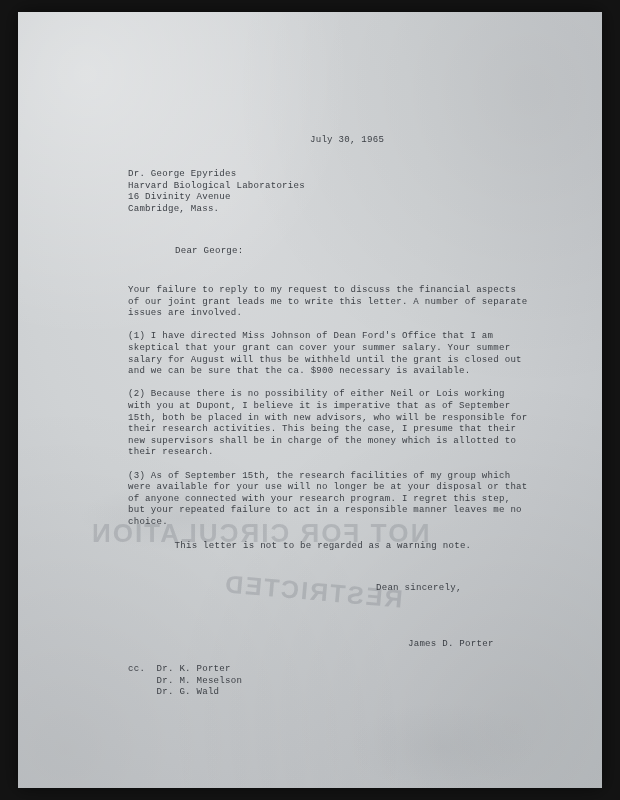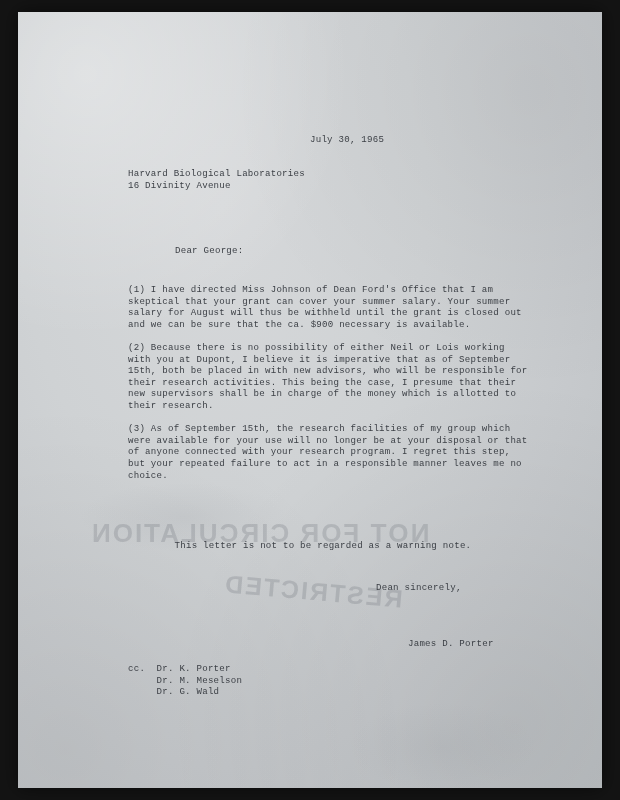--- a/index.html
+++ b/index.html
@@ -145,27 +145,30 @@
     <div class="smudge" id="smudge-2"></div>
 
     <div class="bleed" id="bleed-1">NOT FOR CIRCULATION</div>
     <div class="bleed" id="bleed-2">RESTRICTED</div>
 
     <div id="typescript">
 
       <div id="date-line" class="ln">July 30, 1965</div>
 
       <div id="address-block">
+        <div class="ln">Dr. George Epyrides</div>
         <div class="ln">Harvard Biological Laboratories</div>
         <div class="ln">16 Divinity Avenue</div>
+        <div class="ln">Cambridge, Mass.</div>
       </div>
 
       <div id="salutation" class="ln">Dear George:</div>
 
       <div id="body-block">
+        <p class="para">     Your failure to reply to my request to discuss the financial aspects of our joint grant leads me to write this letter.  A number of separate issues are involved.</p>
         <p class="para">(1) I have directed Miss Johnson of Dean Ford's Office that I am skeptical that your grant can cover your summer salary.  Your summer salary for August will thus be withheld until the grant is closed out and we can be sure that the ca. $900 necessary is available.</p>
         <p class="para">(2) Because there is no possibility of either Neil or Lois working with you at Dupont, I believe it is imperative that as of September 15th, both be placed in with new advisors, who will be responsible for their research activities.  This being the case, I presume that their new supervisors shall be in charge of the money which is allotted to their research.</p>
         <p class="para">(3) As of September 15th, the research facilities of my group which were available for your use will no longer be at your disposal or that of anyone connected with your research program.  I regret this step, but your repeated failure to act in a responsible manner leaves me no choice.</p>
       </div>
 
       <div id="warning-line" class="ln">     This letter is not to be regarded as a warning note.</div>
 
       <div id="closing" class="ln">Dean sincerely,</div>
 
       <div id="signature" class="ln">James D. Porter</div>

